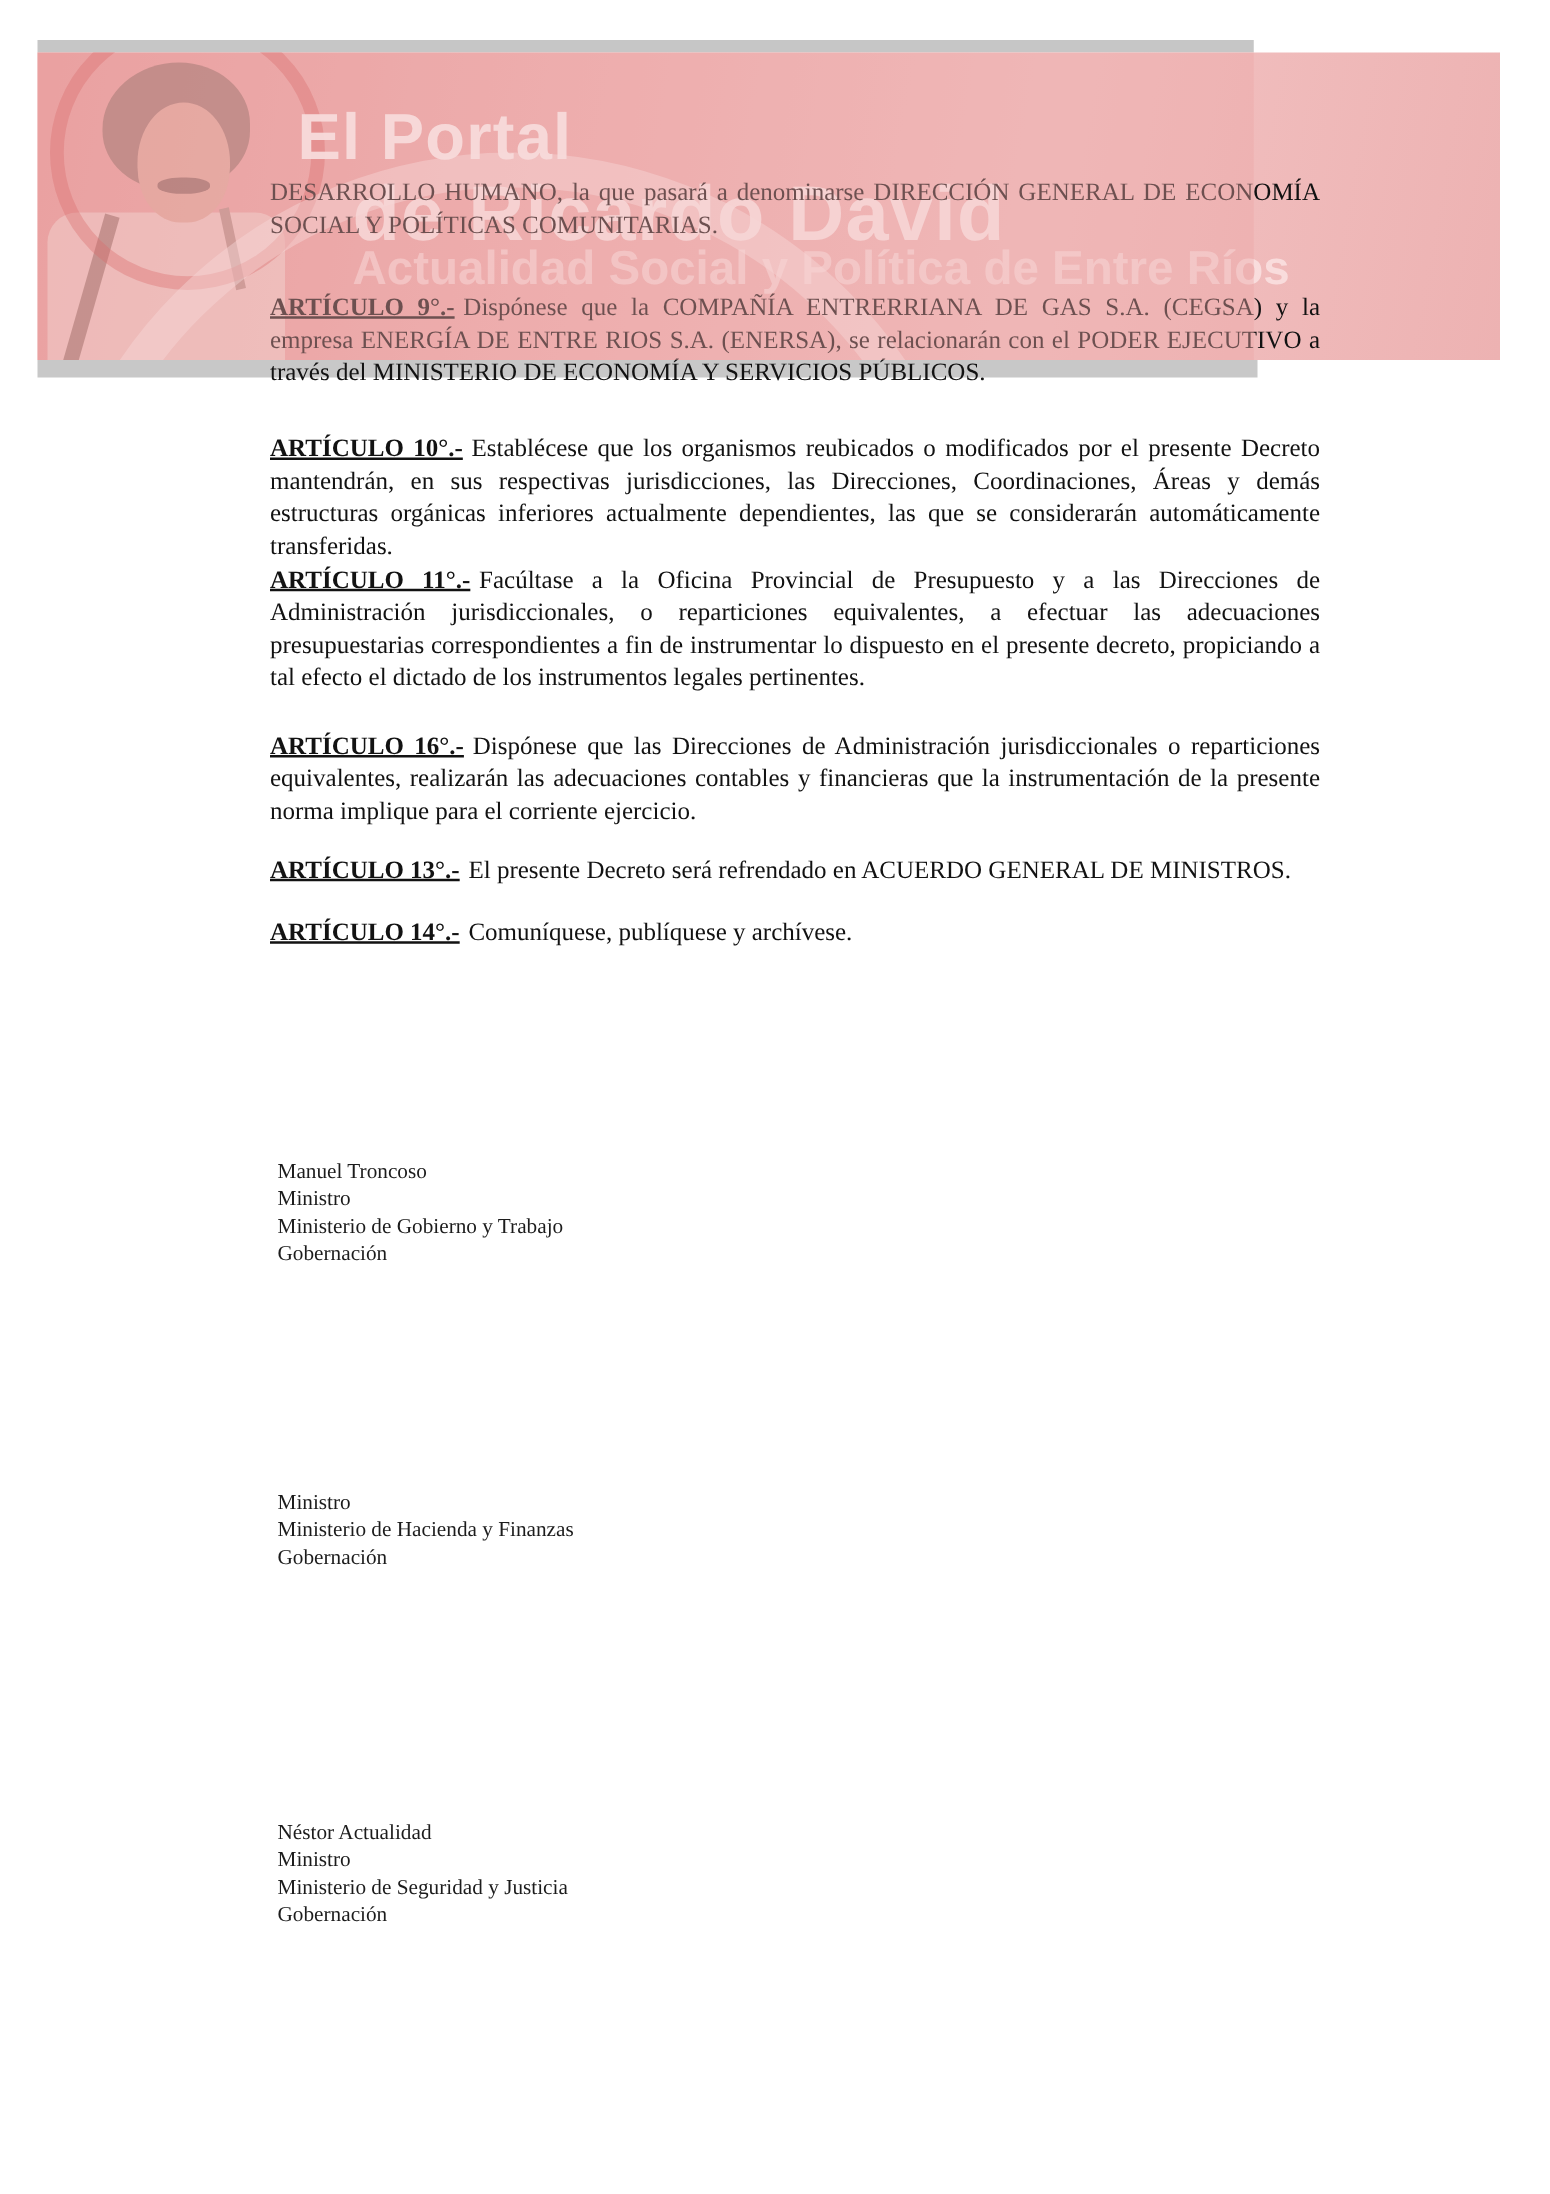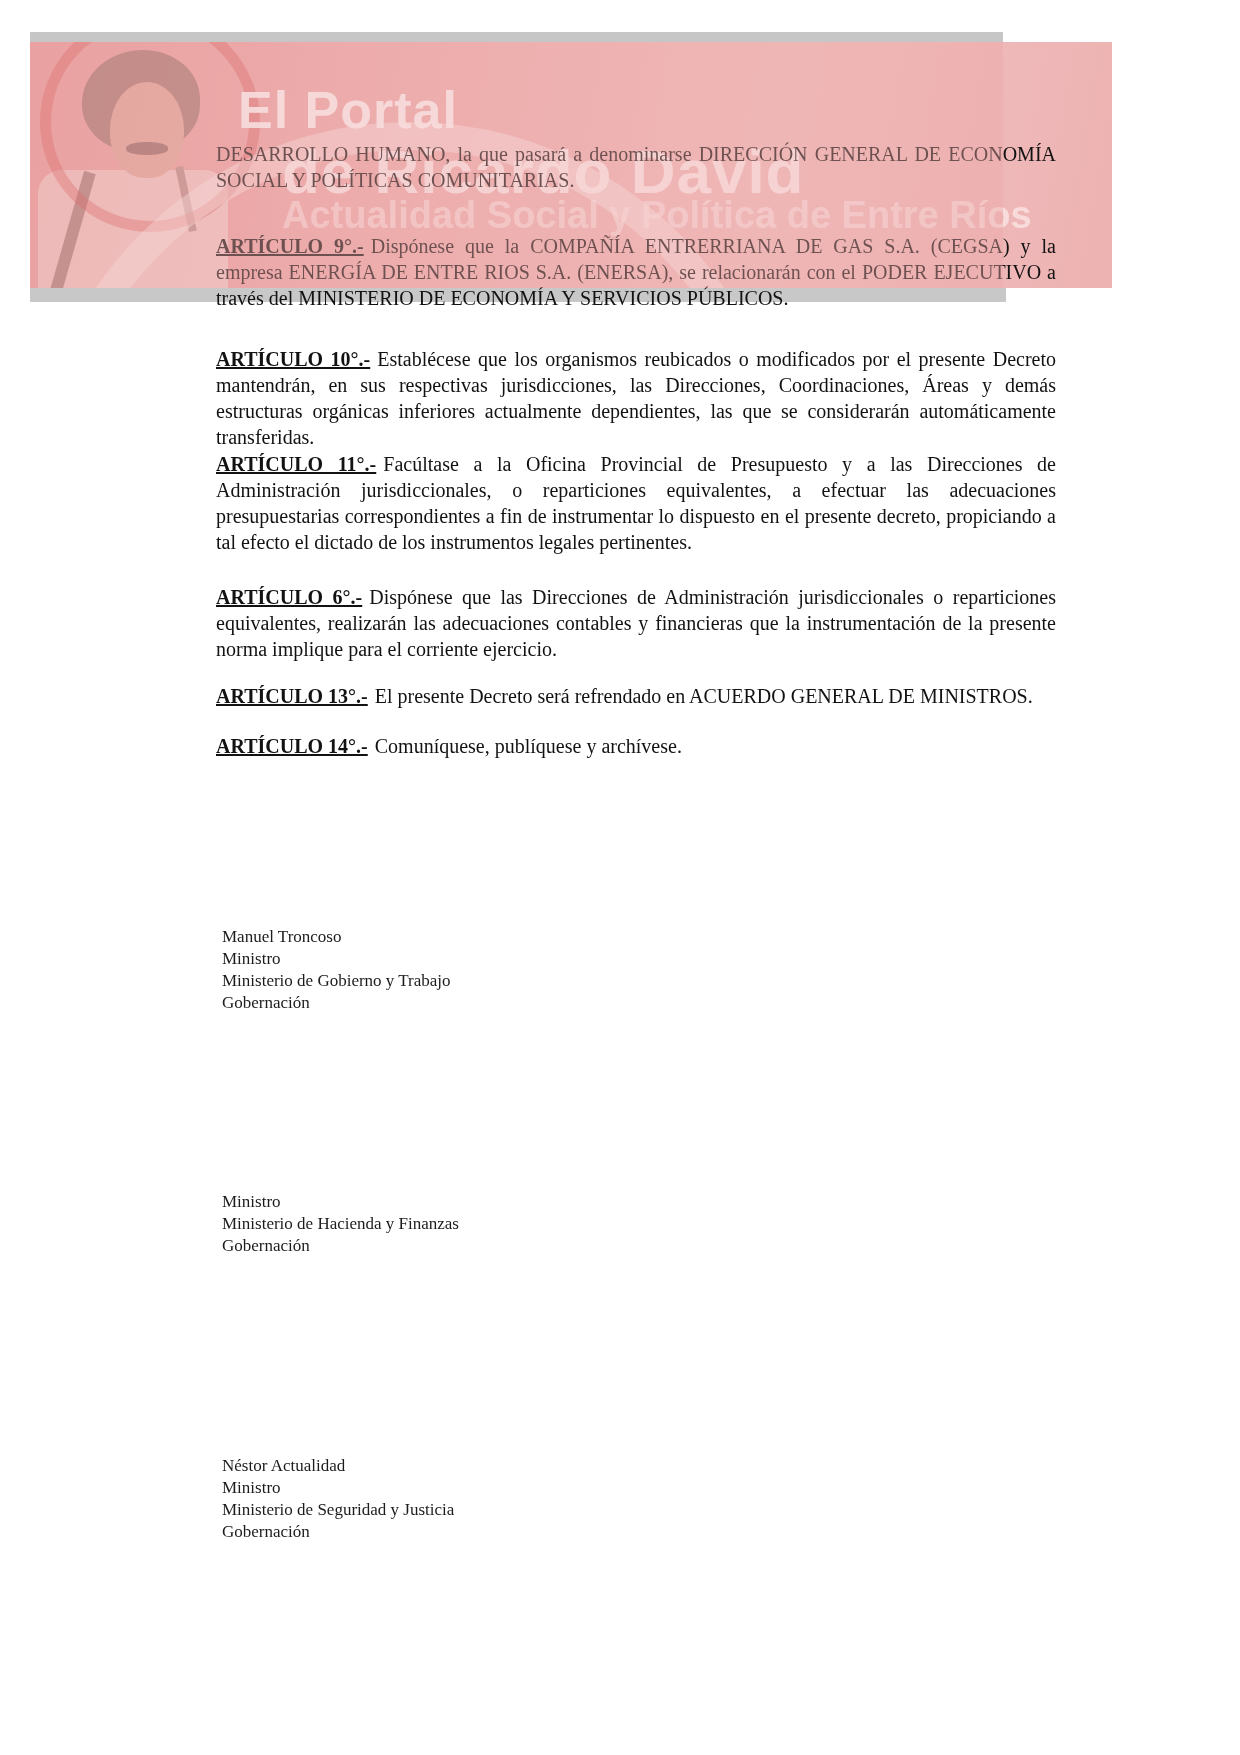--- a/index.html
+++ b/index.html
@@ -9,21 +9,21 @@
     margin:0 auto;
     background:#ffffff;
     font-family:"Liberation Serif", serif;
     overflow:hidden;
   }
   
   .banner{position:absolute;left:30px;top:32px;width:973px;height:270px;}
   .bar-top{position:absolute;left:0;top:0;width:973px;height:10px;background:#c6c6c6;}
   .bar-bottom{position:absolute;left:0;top:256px;width:976px;height:14px;background:#c8c8c8;}
   .pink{
-    position:absolute;left:0;top:10px;width:1082px;height:246px;
+    position:absolute;left:0;top:10px;width:1170px;height:246px;
     background:linear-gradient(100deg,#e89d9d 0%,#eeafaf 30%,#f2c2c2 68%,#edb2b2 100%);
     overflow:hidden;
   }
   .arc-white{
     position:absolute;left:0px;top:80px;width:760px;height:760px;border-radius:50%;
     border:28px solid rgba(255,255,255,0.42);box-sizing:border-box;
   }
   .arc-red{
     position:absolute;left:10px;top:-30px;width:220px;height:220px;border-radius:50%;
     border:11px solid rgba(204,68,68,0.38);box-sizing:border-box;
@@ -104,21 +104,21 @@
 
   <p class="para" style="top:346px;">
     <span class="label">ARTÍCULO 10°.-</span><span>Establécese que los organismos reubicados o modificados por el presente Decreto mantendrán, en sus respectivas jurisdicciones, las Direcciones, Coordinaciones, Áreas y demás estructuras orgánicas inferiores actualmente dependientes, las que se considerarán automáticamente transferidas.</span>
   </p>
 
   <p class="para" style="top:451px;">
     <span class="label">ARTÍCULO 11°.-</span><span>Facúltase a la Oficina Provincial de Presupuesto y a las Direcciones de Administración jurisdiccionales, o reparticiones equivalentes, a efectuar las adecuaciones presupuestarias correspondientes a fin de instrumentar lo dispuesto en el presente decreto, propiciando a tal efecto el dictado de los instrumentos legales pertinentes.</span>
   </p>
 
   <p class="para" style="top:584px;">
-    <span class="label">ARTÍCULO 6°.-</span><span>Dispónese que las Direcciones de Administración jurisdiccionales o reparticiones equivalentes, realizarán las adecuaciones contables y financieras que la instrumentación de la presente norma implique para el corriente ejercicio.</span>
+    <span class="label">ARTÍCULO 16°.-</span><span>Dispónese que las Direcciones de Administración jurisdiccionales o reparticiones equivalentes, realizarán las adecuaciones contables y financieras que la instrumentación de la presente norma implique para el corriente ejercicio.</span>
   </p>
 
   <p class="para" style="top:683px;">
     <span class="label">ARTÍCULO 13°.-</span><span>El presente Decreto será refrendado en ACUERDO GENERAL DE MINISTROS.</span>
   </p>
 
   <p class="para" style="top:733px;">
     <span class="label">ARTÍCULO 14°.-</span><span>Comuníquese, publíquese y archívese.</span>
   </p>
 

